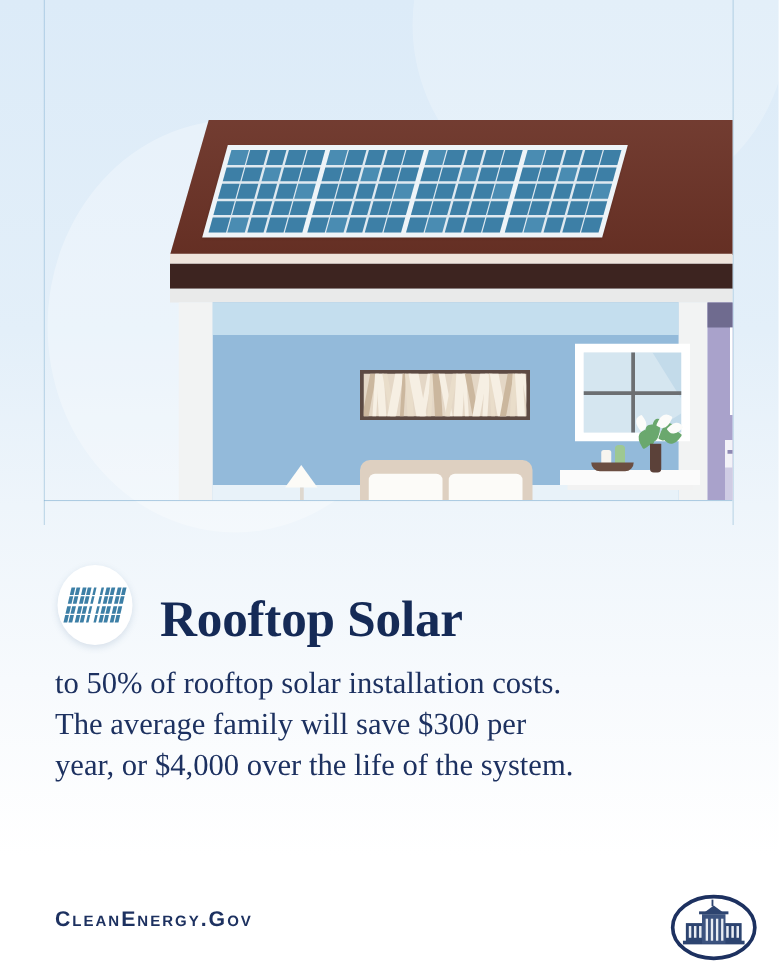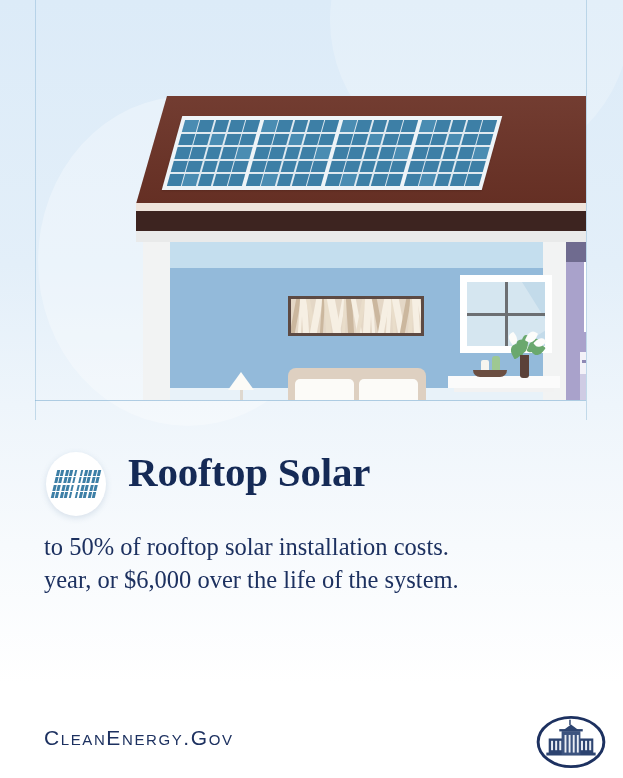--- a/index.html
+++ b/index.html
@@ -102,21 +102,21 @@
   .lamp-shade{position:absolute;left:193px;top:372px;width:0;height:0;border-left:13px solid transparent;border-right:13px solid transparent;border-bottom:18px solid #fcfbf7;}
   .lamp-stem{position:absolute;left:205px;top:390px;width:3px;height:10px;background:#ded8cf;}
 
   
   .bed-head{position:absolute;left:253px;top:368px;width:138px;height:32px;background:#ded0c1;border-radius:8px 8px 0 0;}
   .pillow{position:absolute;top:379px;width:59px;height:21px;background:#fcfbf8;border-radius:5px 5px 0 0;}
   .pillow.p1{left:260px;}
   .pillow.p2{left:324px;}
 
   
-  .title-row{position:absolute;left:46px;top:452px;display:flex;align-items:flex-start;gap:22px;}
+  .title-row{position:absolute;left:46px;top:452px;display:flex;align-items:flex-end;gap:22px;}
   .badge{
     width:60px;height:64px;border-radius:50%;background:#ffffff;
     box-shadow:0 2px 6px rgba(70,110,150,.18);
     display:flex;align-items:center;justify-content:center;overflow:hidden;
   }
   .badge .mini{width:44px;height:28px;display:flex;gap:3px;transform:skewX(-13deg);}
   .badge .mini .p{flex:1;display:grid;grid-template-columns:repeat(5,1fr);grid-template-rows:repeat(4,1fr);gap:1.4px;background:#ffffff;}
   .badge .mini .p i{background:#3d7fa6;display:block;}
   h1.title{
     margin:0;font-family:"Liberation Serif", serif;font-weight:bold;
@@ -128,22 +128,22 @@
     position:absolute;left:44px;top:530px;width:520px;
     font-family:"Liberation Serif", serif;
     font-size:24.5px;line-height:33px;color:#1d3160;
   }
   .copy p{margin:0;}
 
   
   .footer{position:absolute;left:0;top:710px;width:623px;height:68px;}
   .brand{
     position:absolute;left:44px;top:16px;
-    font-family:"Liberation Sans", sans-serif;font-weight:normal;
-    font-size:21px;letter-spacing:1.6px;color:#1d3160;
+    font-family:"Liberation Sans", sans-serif;font-weight:bold;
+    font-size:17px;letter-spacing:1.6px;color:#1d3160;
     font-variant:small-caps;
   }
   .seal{position:absolute;left:535px;top:5px;width:72px;height:54px;}
 </style>
 </head>
 <body>
 
 <div id="poster">
 
   <div class="blob b1"></div>
@@ -400,21 +400,22 @@
             <i></i>
             <i></i>
           </div>
         </div>
     </div>
     <h1 class="title">Rooftop Solar</h1>
   </div>
 
   <div class="copy">
     <p>to 50% of rooftop solar installation costs.</p>
-    <p>year, or $6,000 over the life of the system.</p>
+    <p>The average family will save $300 per</p>
+    <p>year, or $4,000 over the life of the system.</p>
   </div>
 
   <div class="footer">
     <div class="brand">CleanEnergy.Gov</div>
     <div class="seal">
       <svg viewBox="0 0 120 92" width="72" height="54" aria-hidden="true">
         <ellipse cx="60" cy="46" rx="56" ry="42" fill="none" stroke="#1d3160" stroke-width="5"></ellipse>
         <g fill="#2d4470">
           <rect x="22" y="40" width="76" height="26"></rect>
           <rect x="18" y="64" width="84" height="5"></rect>

